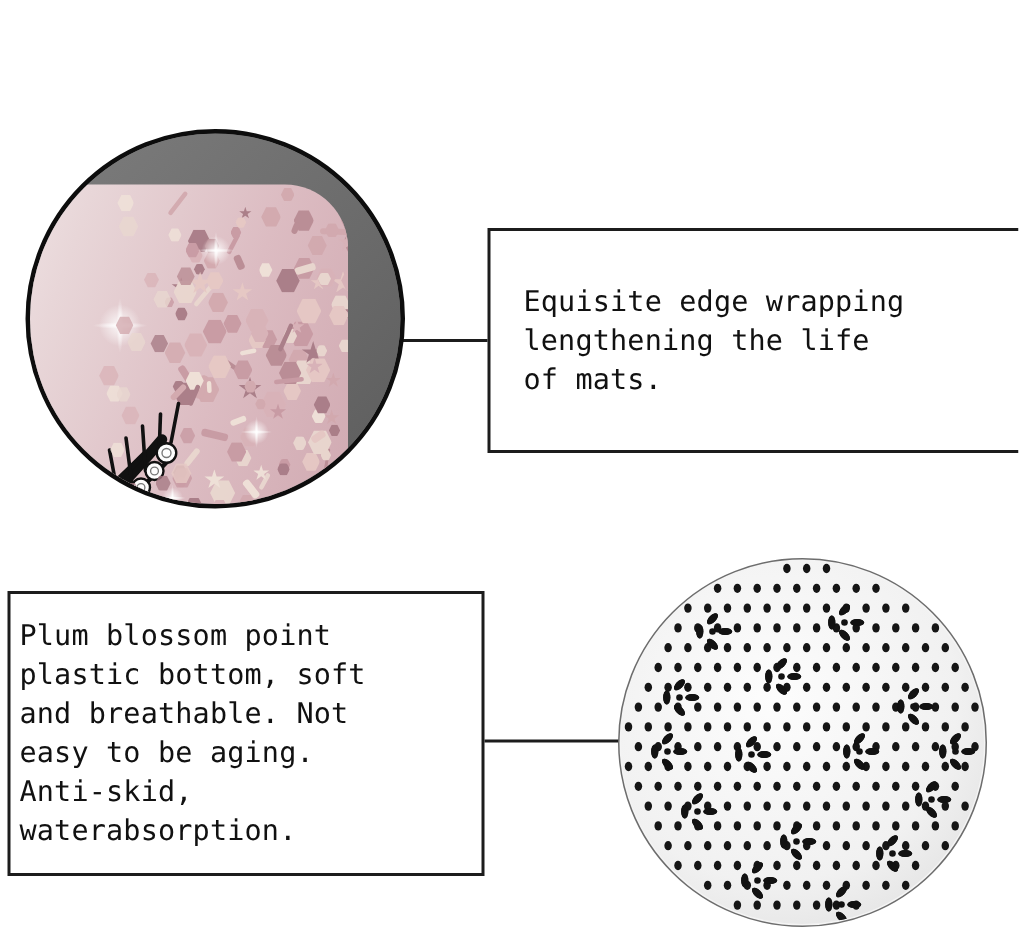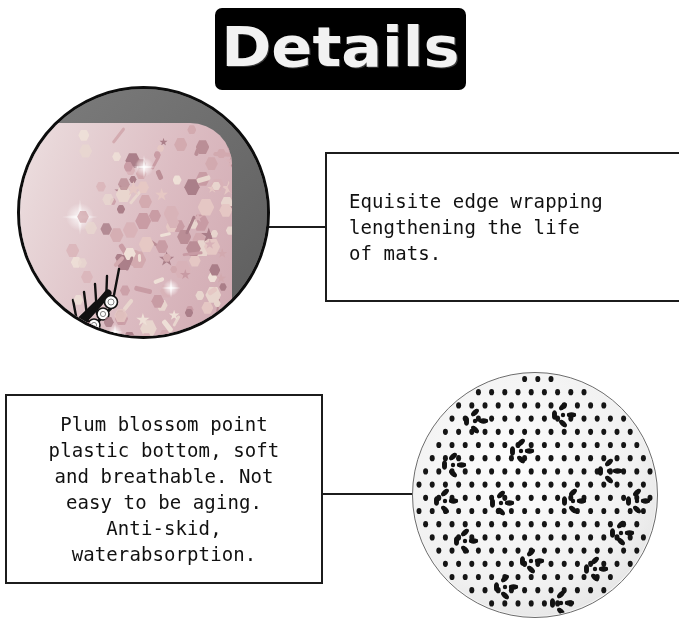--- a/index.html
+++ b/index.html
@@ -70,21 +70,21 @@
     text-align: left;
     padding-left: 22px;
   }
   #callout-2 {
     left: 5px;
     top: 394px;
     width: 318px;
     height: 190px;
   }
   #callout-2 .callout-text {
-    text-align: center;
+    text-align: left;
     width: 100%;
     padding: 0 6px;
   }
 
   
   .connector {
     position: absolute;
     background: #1c1c1c;
     height: 2px;
     z-index: 2;
@@ -181,23 +181,20 @@
     background: #f4f4f4;
     z-index: 3;
   }
   #circle-back svg { display: block; }
 </style>
 </head>
 <body>
 
 <div id="page">
 
-  <div class="banner">
-    <span class="banner-text">Details</span>
-  </div>
 
   <div id="circle-edge">
     <div class="mat-gray"></div>
     <div class="mat-body">
 
       <div class="sequins">
 
       <div class="sq" style="left: 8.34594px; top: 132.128px; width: 12.57px; height: 12.57px; background: rgb(210, 169, 174); clip-path: polygon(50% 0%, 61% 35%, 98% 35%, 68% 57%, 79% 91%, 50% 70%, 21% 91%, 32% 57%, 2% 35%, 39% 35%);"></div>
           <div class="sq bar" style="left: 109.059px; top: 21.6348px; width: 3.77682px; height: 19.0085px; background: rgb(210, 169, 174); transform: rotate(-87.8deg);"></div>
           <div class="sq bar" style="left: 40.8457px; top: 113.008px; width: 3.28492px; height: 15.4222px; background: rgb(185, 140, 148); transform: rotate(-55.4deg);"></div>

